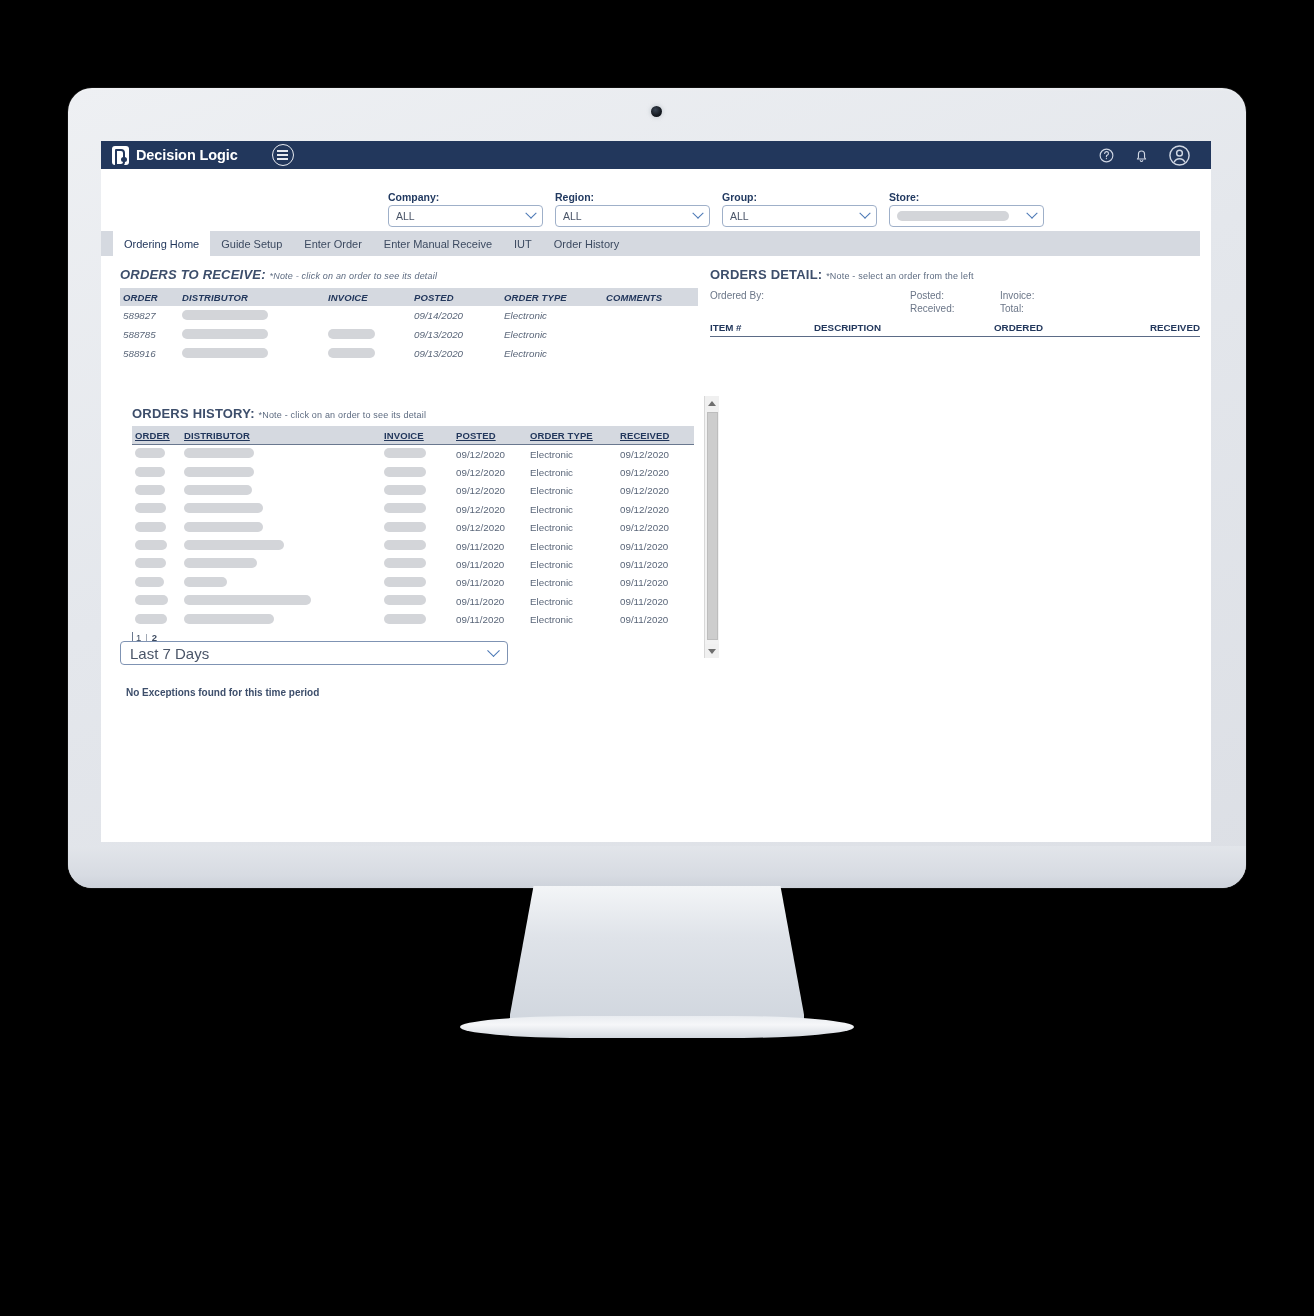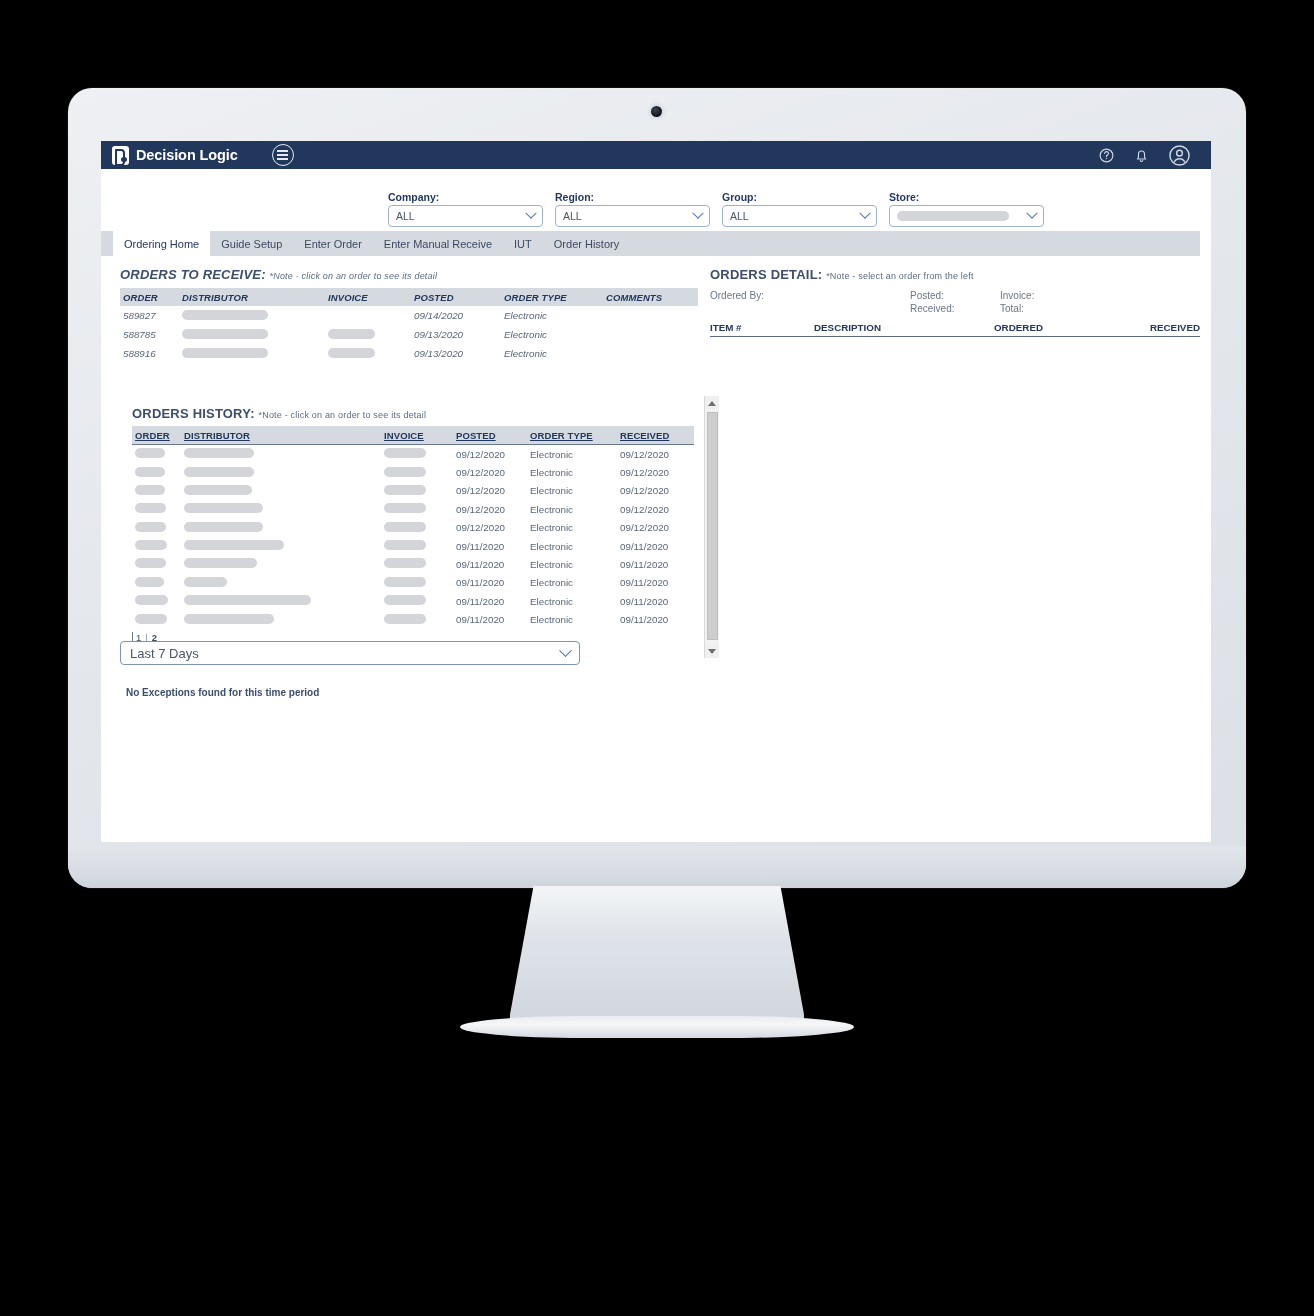--- a/index.html
+++ b/index.html
@@ -177,23 +177,23 @@
   }
   #pagination a{ color:#3c4a60; text-decoration:none; cursor:pointer; }
   #pagination a.current{ text-decoration:none; }
   #pagination a.other{ text-decoration:underline; font-weight:bold; }
   .pipe{ color:#8a93a3; }
 
   
   #order-exceptions{ position:absolute; left:19px; top:378px; width:580px; }
   #oe-title{ font-size:12.5px; font-weight:bold; color:#4a5a75; letter-spacing:.2px; }
   #exceptions-range-select{
-    margin-top:7px; width:460px; height:24px; border:1px solid #7f93b3; border-radius:4px;
+    margin-top:7px; width:388px; height:24px; border:1px solid #7f93b3; border-radius:4px;
     background:#fff; display:flex; align-items:center; padding:0 9px;
-    font-size:13px; color:#4a5568; cursor:pointer;
+    font-size:15px; color:#4a5568; cursor:pointer;
   }
   #exceptions-empty{
     margin-top:22px; margin-left:6px; font-size:10px; font-weight:bold; color:#3d4e6b;
   }
 </style>
 </head>
 <body>
 
 <div id="monitor-frame"></div>
 <div id="webcam-dot"></div>

